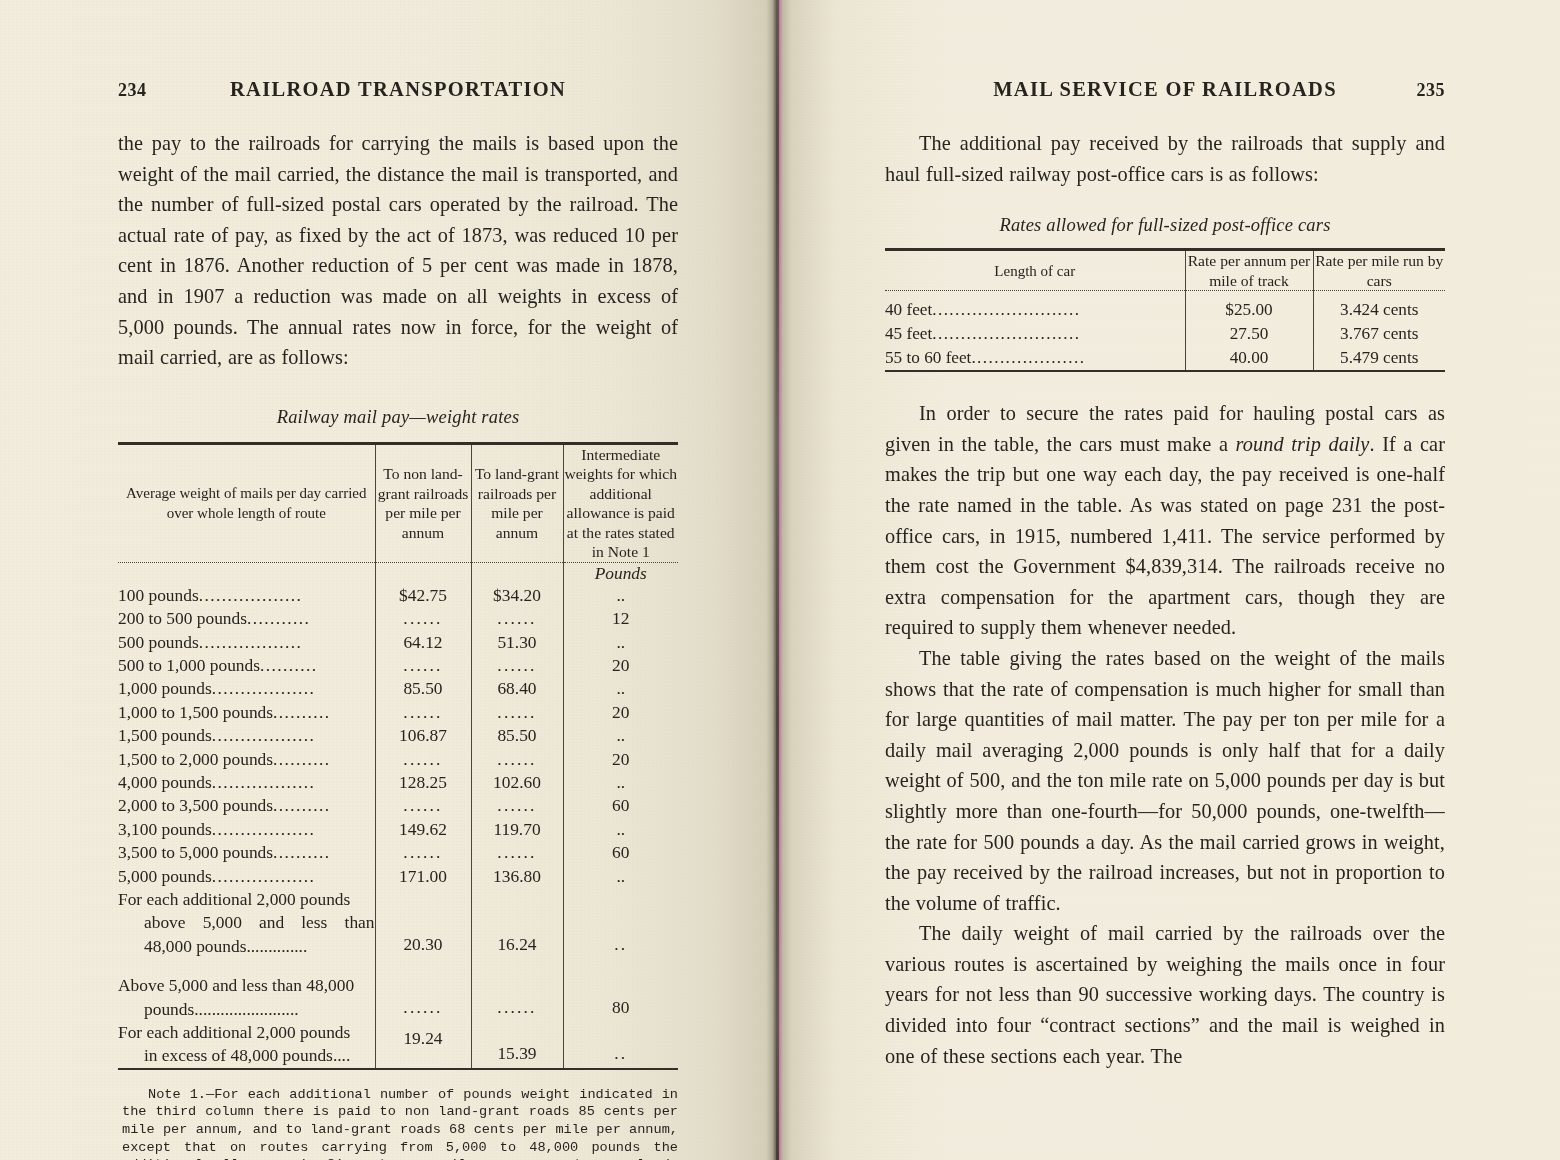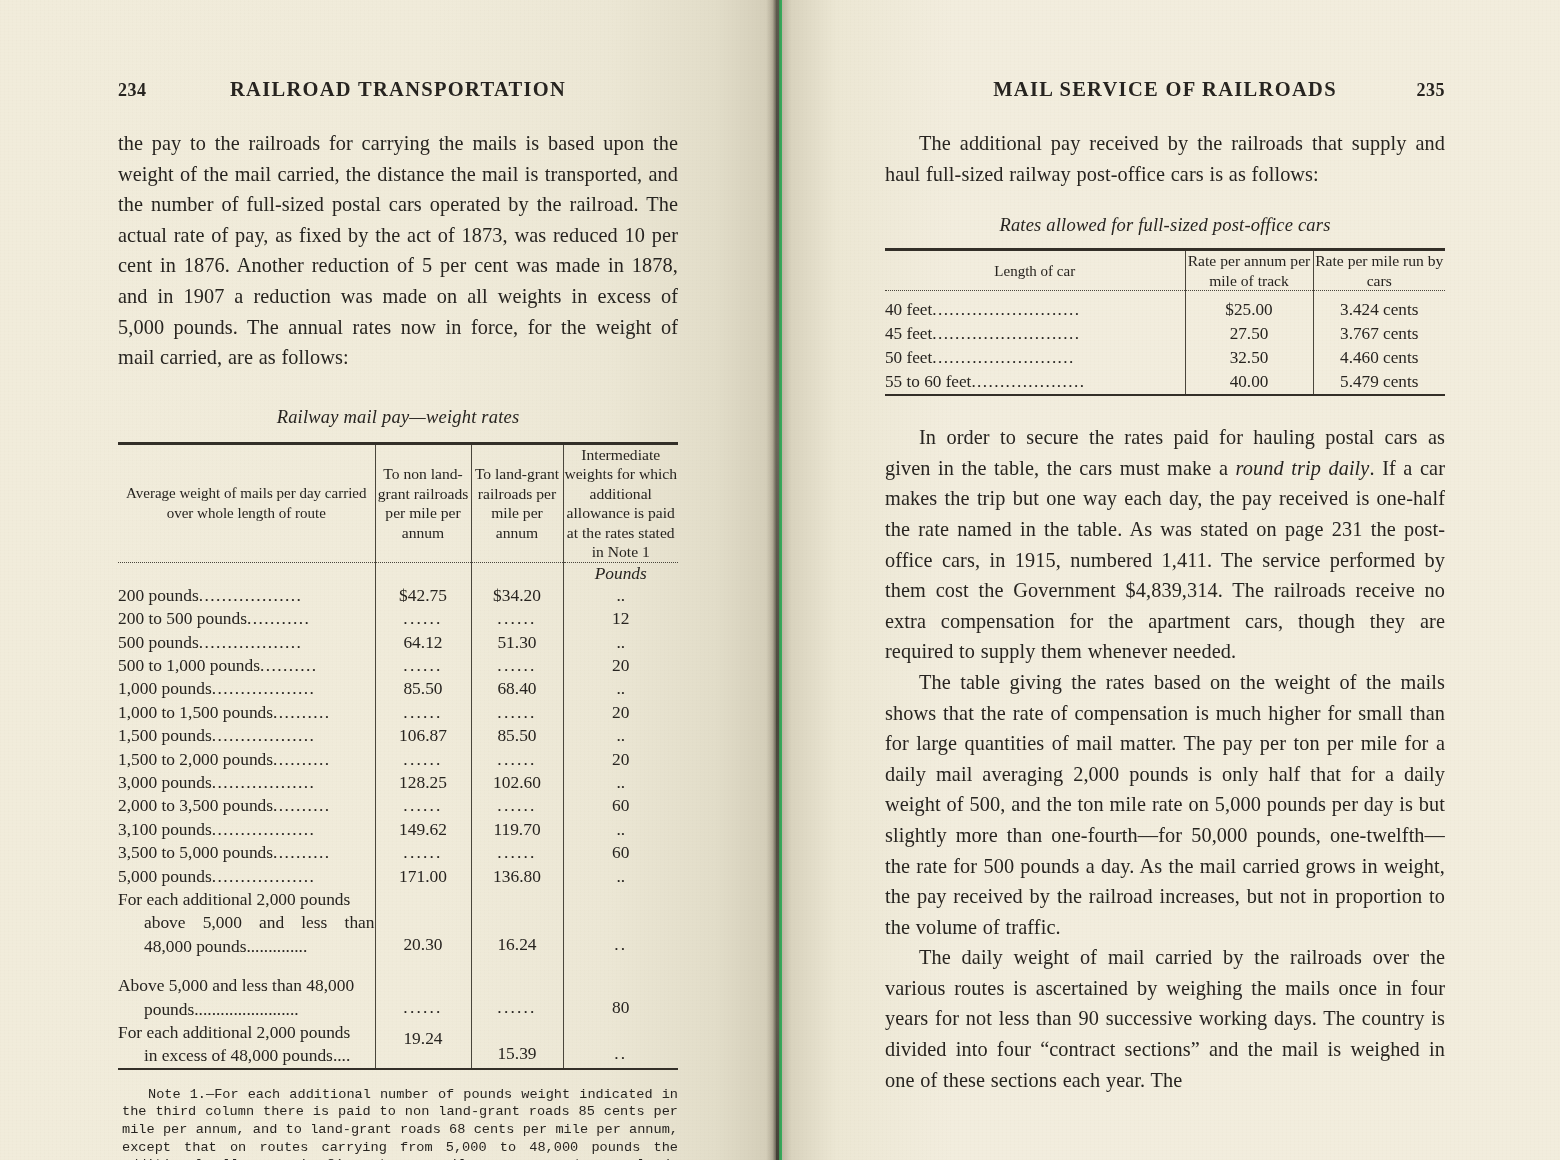--- a/index.html
+++ b/index.html
@@ -6,21 +6,21 @@
   html, body {
     margin: 0;
     padding: 0;
     background: #d8d3c4;
   }
   #spread {
     position: relative;
     width: 1560px;
     height: 1160px;
     overflow: hidden;
-    background: #22c55e;
+    background: #f9a8d4;
     font-family: "Liberation Serif", "DejaVu Serif", serif;
     color: #272420;
   }
 
   
   .paper {
     position: absolute;
     top: 0;
     height: 1160px;
   }
@@ -263,21 +263,21 @@
         <tr>
           <td></td>
           <td class="vline"></td>
           <td class="vline"></td>
           <td class="vline units">Pounds</td>
         </tr>
 
         </tbody>
         <tbody id="t1-rows">
           <tr>
-            <td class="label"><span>200 pounds</span><span class="ldr">..................</span></td>
+            <td class="label"><span>100 pounds</span><span class="ldr">..................</span></td>
             <td class="num vline">$42.75</td>
             <td class="num vline">$34.20</td>
             <td class="num vline">..</td>
           </tr>
           <tr>
             <td class="label"><span>200 to 500 pounds</span><span class="ldr">...........</span></td>
             <td class="num vline dots">......</td>
             <td class="num vline dots">......</td>
             <td class="num vline">12</td>
           </tr>
@@ -311,21 +311,21 @@
             <td class="num vline">85.50</td>
             <td class="num vline">..</td>
           </tr>
           <tr>
             <td class="label"><span>1,500 to 2,000 pounds</span><span class="ldr">..........</span></td>
             <td class="num vline dots">......</td>
             <td class="num vline dots">......</td>
             <td class="num vline">20</td>
           </tr>
           <tr>
-            <td class="label"><span>3,000 pounds</span><span class="ldr">..................</span></td>
+            <td class="label"><span>4,000 pounds</span><span class="ldr">..................</span></td>
             <td class="num vline">128.25</td>
             <td class="num vline">102.60</td>
             <td class="num vline">..</td>
           </tr>
           <tr>
             <td class="label"><span>2,000 to 3,500 pounds</span><span class="ldr">..........</span></td>
             <td class="num vline dots">......</td>
             <td class="num vline dots">......</td>
             <td class="num vline">60</td>
           </tr>
@@ -445,25 +445,20 @@
             <td class="label"><span>40 feet</span><span class="ldr">..........................</span></td>
             <td class="num vline">$25.00</td>
             <td class="num vline">3.424 cents</td>
           </tr>
           <tr>
             <td class="label"><span>45 feet</span><span class="ldr">..........................</span></td>
             <td class="num vline">27.50</td>
             <td class="num vline">3.767 cents</td>
           </tr>
           <tr>
-            <td class="label"><span>50 feet</span><span class="ldr">.........................</span></td>
-            <td class="num vline">32.50</td>
-            <td class="num vline">4.460 cents</td>
-          </tr>
-          <tr>
             <td class="label"><span>55 to 60 feet</span><span class="ldr">....................</span></td>
             <td class="num vline">40.00</td>
             <td class="num vline">5.479 cents</td>
           </tr>
         </tbody>
         <tbody>
           <tr>
           <td class="rule-thick" colspan="3" style="border-top-width:2.6px"></td>
         </tr>
       </tbody>

